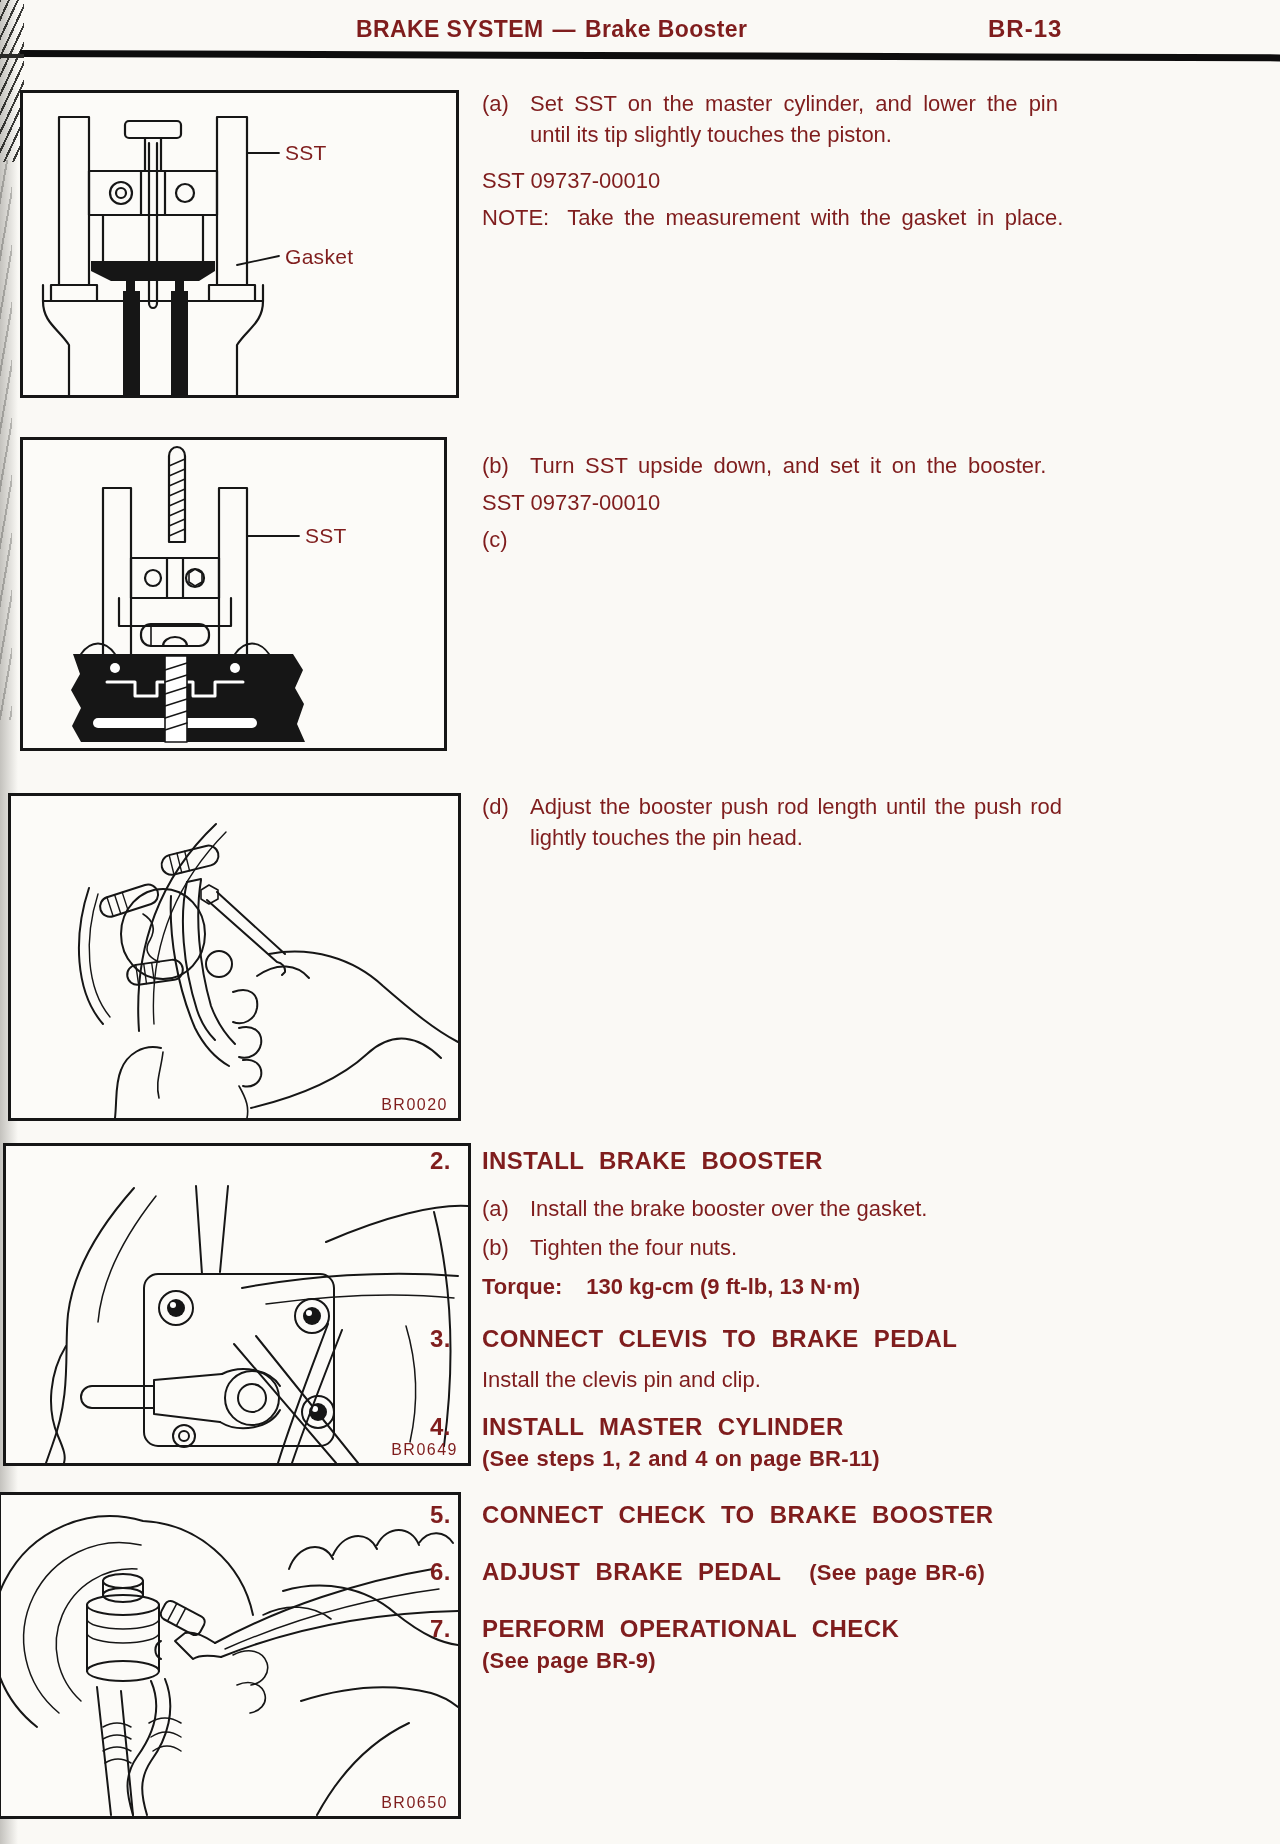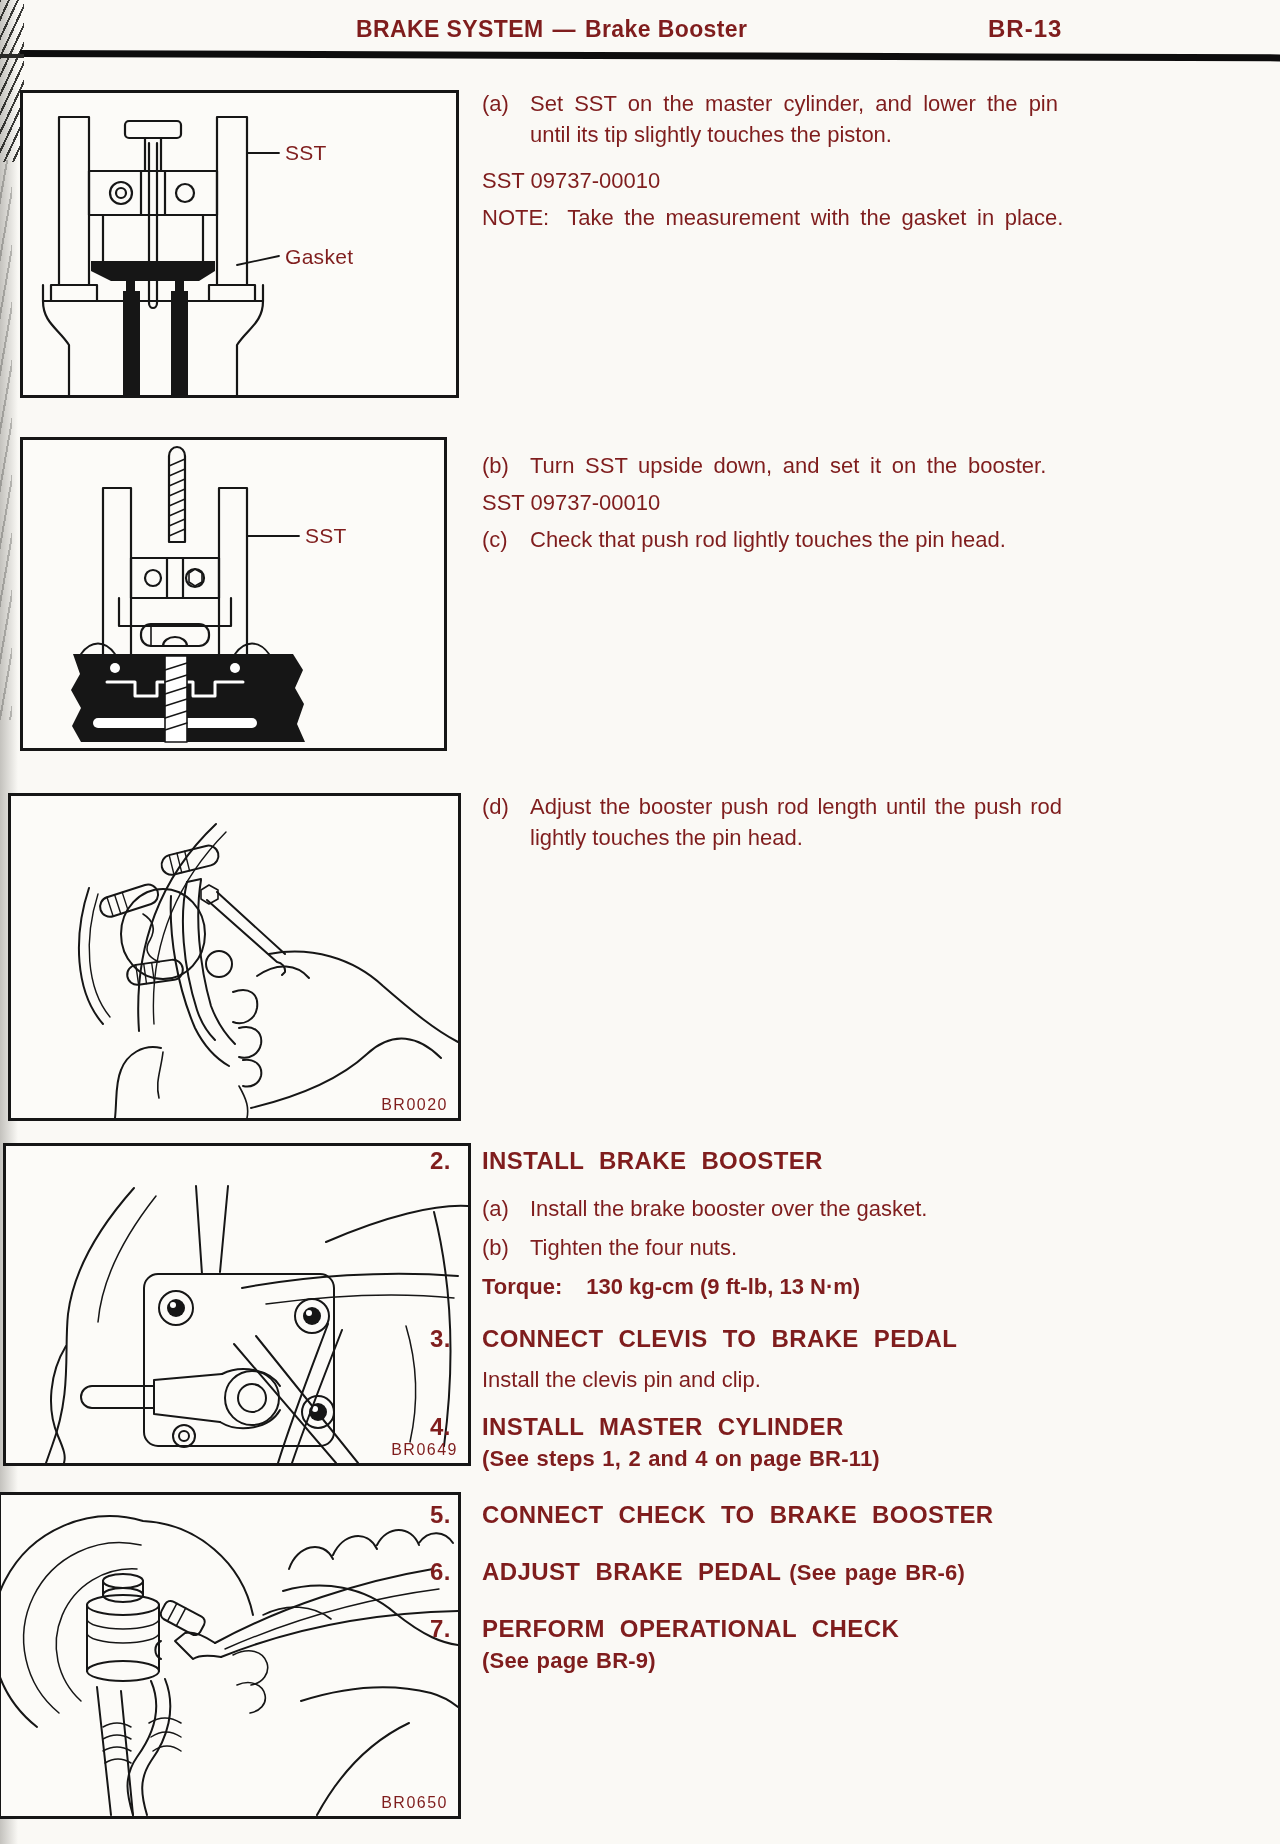--- a/index.html
+++ b/index.html
@@ -217,21 +217,20 @@
   <div class="t just" style="left:530px;top:88px;width:528px">Set SST on the master cylinder, and lower the pin until its tip slightly touches the piston.</div>
   <div class="t" style="left:482px;top:165px">SST 09737-00010</div>
   <div class="t ws4" style="left:482px;top:202px">
     <span>NOTE:</span><span style="margin-left:18px">Take the measurement with the gasket in place.</span>
   </div>
 
   <div class="t" style="left:482px;top:450px">(b)</div>
   <div class="t ws4" style="left:530px;top:450px">Turn SST upside down, and set it on the booster.</div>
   <div class="t" style="left:482px;top:487px">SST 09737-00010</div>
   <div class="t" style="left:482px;top:524px">(c)</div>
-  <div class="t" style="left:530px;top:524px">Check that push rod lightly touches the pin head.</div>
 
   <div class="t" style="left:482px;top:791px">(d)</div>
   <div class="t just" style="left:530px;top:791px;width:532px">Adjust the booster push rod length until the push rod lightly touches the pin head.</div>
 
   <div class="h" style="left:430px;top:1146px">2.</div>
   <div class="h" style="left:482px;top:1146px">INSTALL BRAKE BOOSTER</div>
   <div class="t" style="left:482px;top:1193px">(a)</div>
   <div class="t" style="left:530px;top:1193px">Install the brake booster over the gasket.</div>
   <div class="t" style="left:482px;top:1232px">(b)</div>
   <div class="t" style="left:530px;top:1232px">Tighten the four nuts.</div>
@@ -245,19 +244,19 @@
 
   <div class="h" style="left:430px;top:1412px">4.</div>
   <div class="h" style="left:482px;top:1412px">INSTALL MASTER CYLINDER</div>
   <div class="t ref" style="left:482px;top:1443px">(See steps 1, 2 and 4 on page BR-11)</div>
 
   <div class="h" style="left:430px;top:1500px">5.</div>
   <div class="h" style="left:482px;top:1500px">CONNECT CHECK TO BRAKE BOOSTER</div>
 
   <div class="h" style="left:430px;top:1557px">6.</div>
   <div class="h" style="left:482px;top:1557px">
-    <span>ADJUST BRAKE PEDAL</span><span class="ref" style="font-size:22px;margin-left:8px;word-spacing:2px">(See page BR-6)</span>
+    <span>ADJUST BRAKE PEDAL</span><span class="ref" style="font-size:22px;margin-left:28px;word-spacing:2px">(See page BR-6)</span>
   </div>
 
   <div class="h" style="left:430px;top:1614px">7.</div>
   <div class="h" style="left:482px;top:1614px">PERFORM OPERATIONAL CHECK</div>
   <div class="t ref" style="left:482px;top:1645px">(See page BR-9)</div>
 </div>
 
 </body></html>

